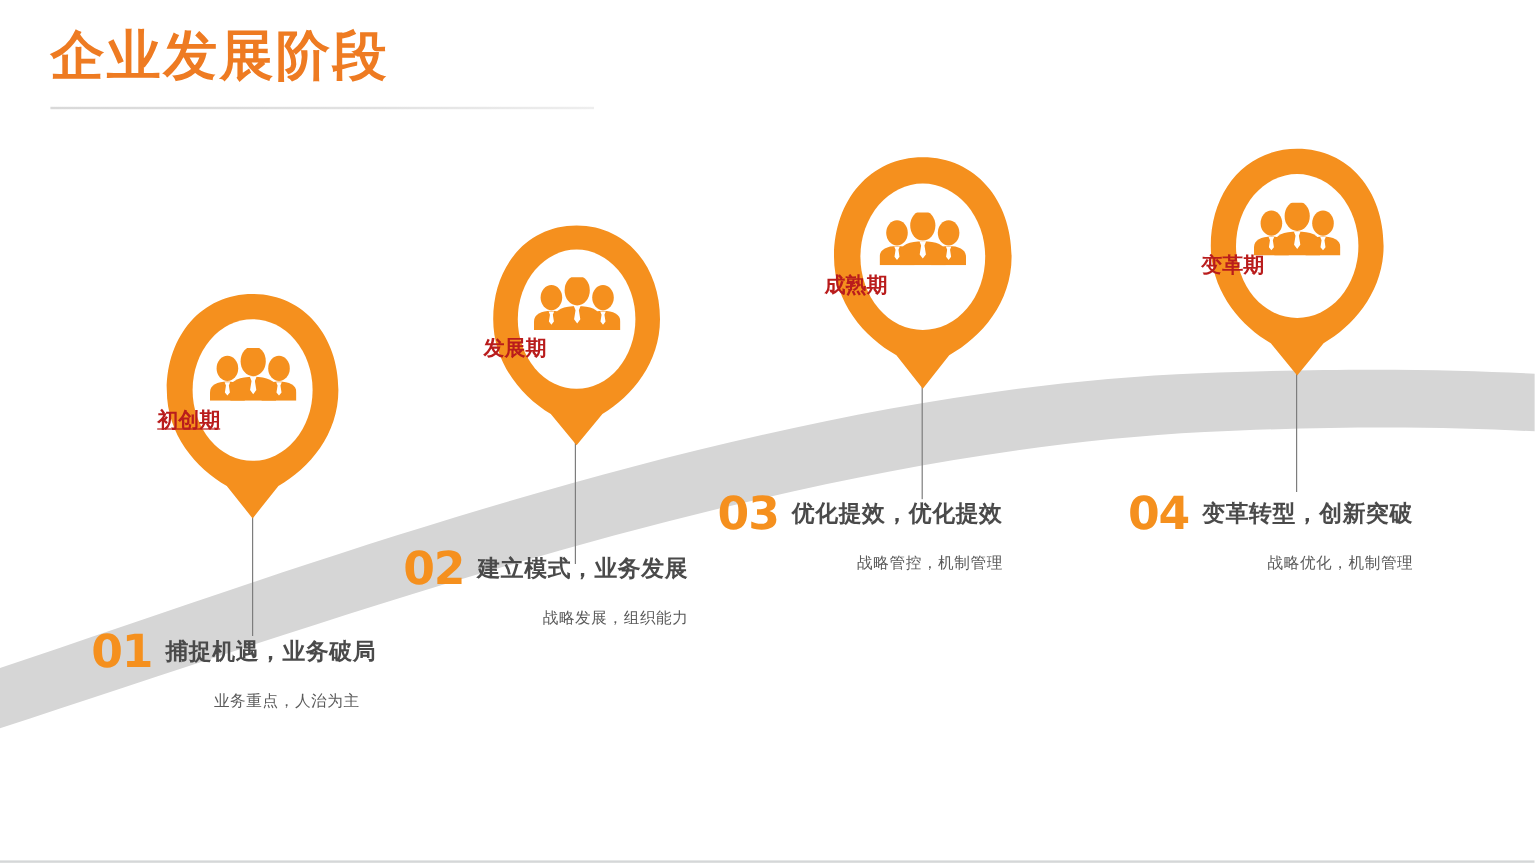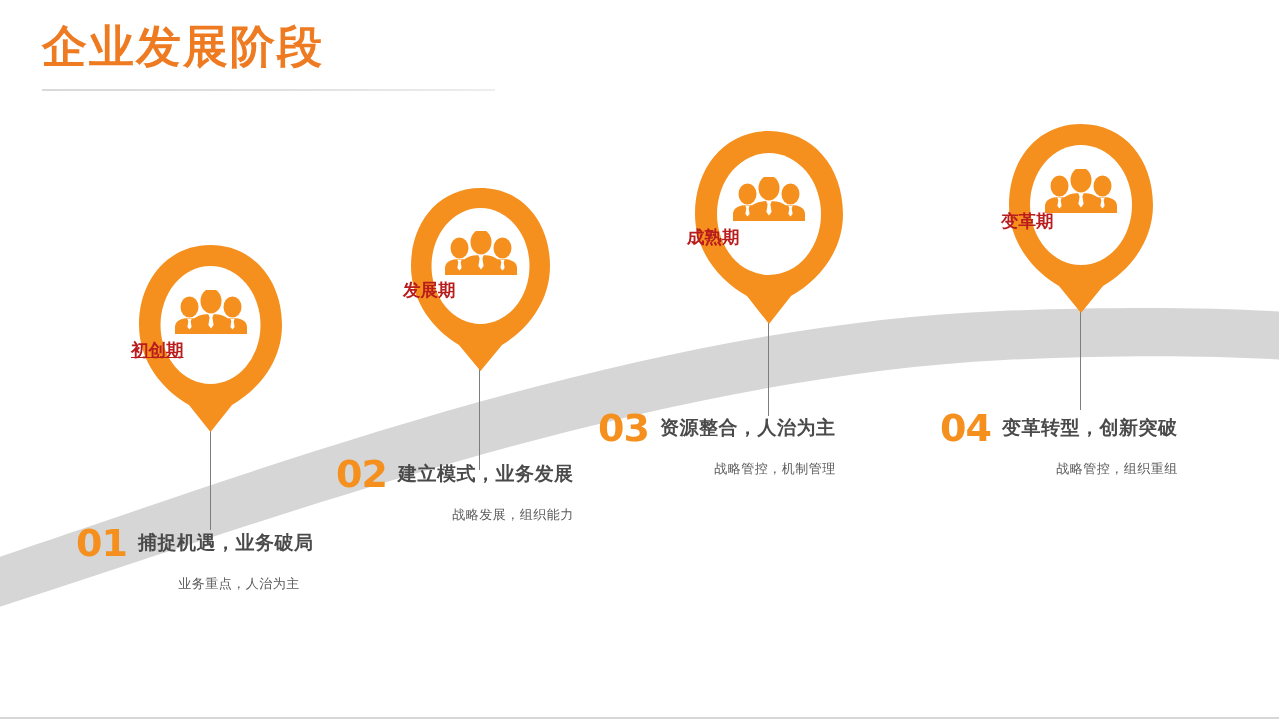--- a/index.html
+++ b/index.html
@@ -244,21 +244,21 @@
         <path d="M12.2 28.5 L16.8 28.5 L15.7 31.2 L16.6 37 L14.5 39.6 L12.4 37 L13.3 31.2 Z" fill="#ffffff"></path>
         <path d="M55.2 28.5 L59.8 28.5 L58.7 31.2 L59.6 37 L57.5 39.6 L55.4 37 L56.3 31.2 Z" fill="#ffffff"></path>
       </svg>
     </div>
     <div class="pin-label" style="top:97px; font-size:17.5px;">成熟期</div>
   </div>
 
   <div class="caption" style="left:598px; top:409px;">
     <div class="caption-row">
       <span class="caption-num">03</span>
-      <span class="caption-head">资源整合，人治为主</span>
+      <span class="caption-head">优化提效，优化提效</span>
     </div>
     <div class="caption-sub" style="width:230px; margin-left:62px;">战略管控，机制管理</div>
   </div>
 
   <div class="stem" style="left:1080px; top:305px; height:105px;"></div>
 
   <div class="pin" style="left:1001px; top:121px; width:160px; height:196px;">
     <svg class="pin-svg" width="160" height="196" viewBox="0 0 160 196" xmlns="http://www.w3.org/2000/svg">
       <path d="M80 3
                C 37 3, 8 38, 8 84
@@ -283,17 +283,17 @@
       </svg>
     </div>
     <div class="pin-label" style="top:88px; font-size:17.5px;">变革期</div>
   </div>
 
   <div class="caption" style="left:940px; top:409px;">
     <div class="caption-row">
       <span class="caption-num">04</span>
       <span class="caption-head">变革转型，创新突破</span>
     </div>
-    <div class="caption-sub" style="width:230px; margin-left:62px;">战略管控，组织重组</div>
+    <div class="caption-sub" style="width:230px; margin-left:62px;">战略优化，机制管理</div>
   </div>
 
   <div id="bottom-rule"></div>
 </div>
 
 </body></html>

